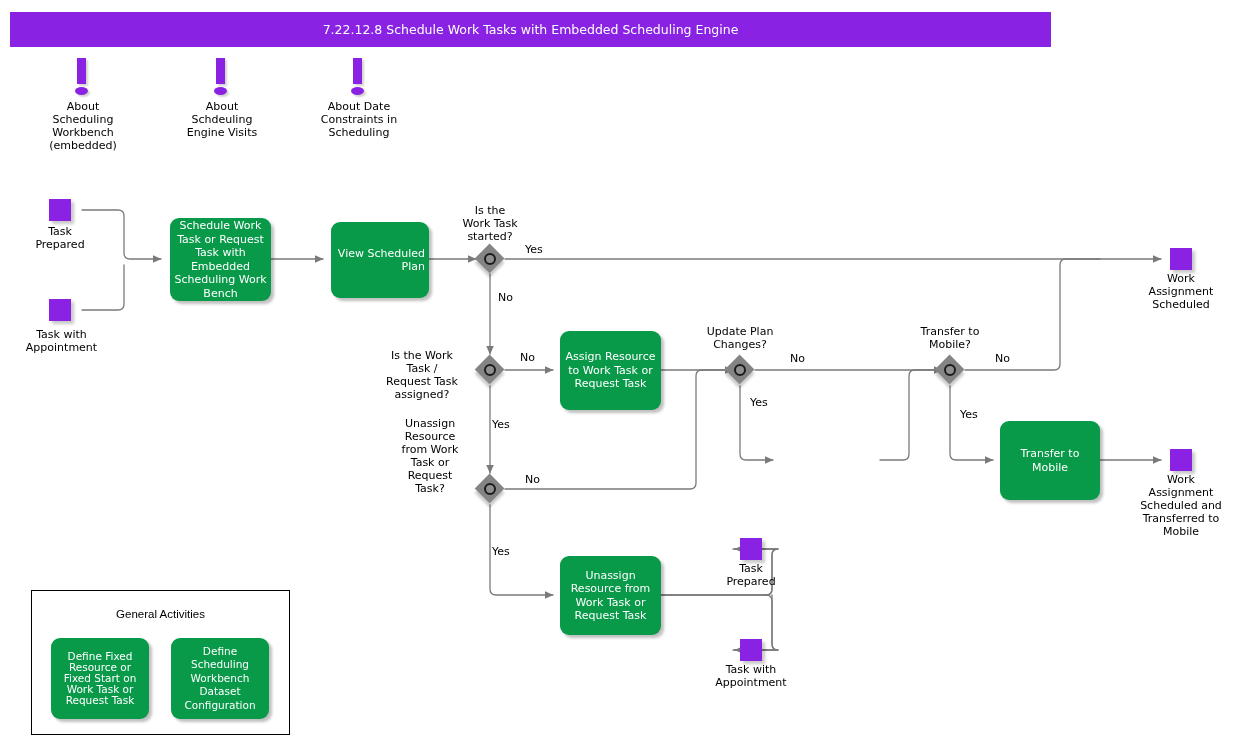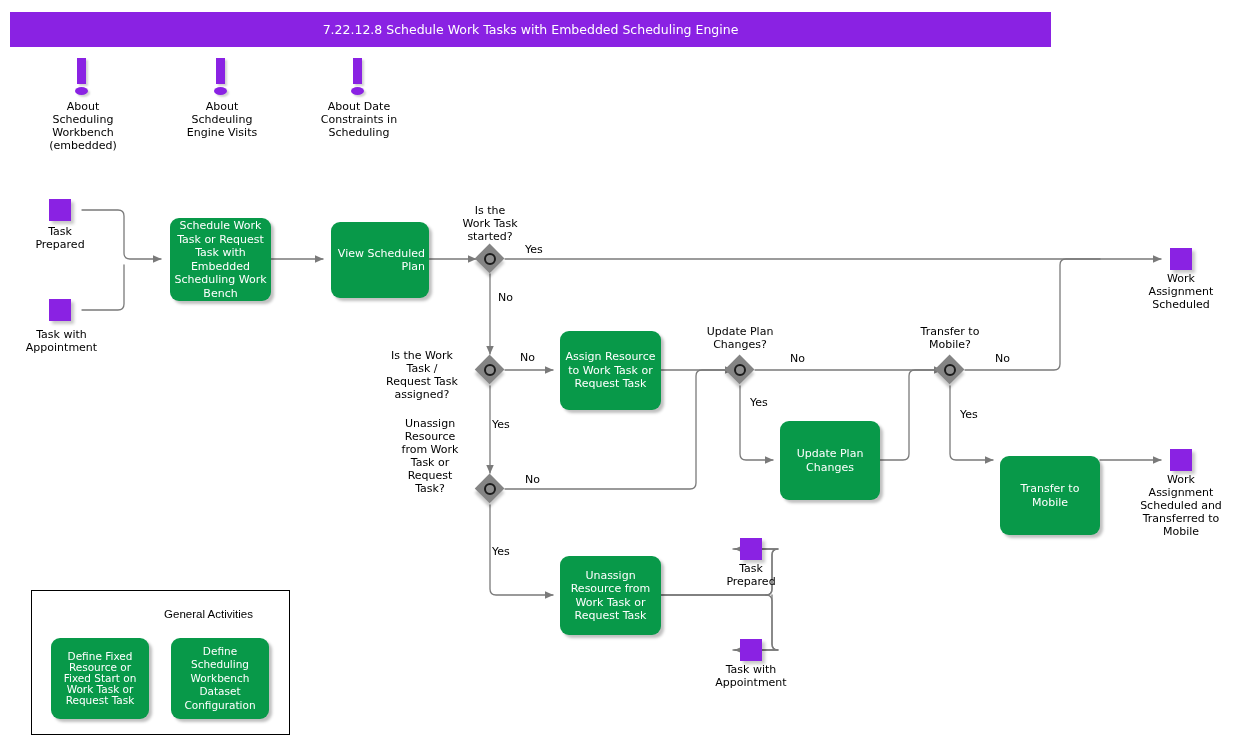--- a/index.html
+++ b/index.html
@@ -98,21 +98,21 @@
   }
 
   
   .legend{
     position:absolute;left:31px;top:590px;width:259px;height:145px;
     border:1.5px solid #000000;background:#ffffff;box-sizing:border-box;
   }
   .legend-title{
     position:absolute;left:0;top:17px;width:259px;text-align:center;
     font-family:"Liberation Sans", sans-serif;
-    font-size:11.5px;color:#000000;margin-left:48px;
+    font-size:11.5px;color:#000000;
   }
 </style>
 </head>
 <body>
 
 <div id="canvas">
 
   <div class="titlebar">7.22.12.8 Schedule Work Tasks with Embedded Scheduling Engine</div>
 
   <svg id="wires" viewBox="0 0 1241 745" xmlns="http://www.w3.org/2000/svg">
@@ -202,23 +202,22 @@
   <div class="evt-sq" style="left:49px;top:299px;"></div>
   <div class="evt-label" style="left:0px;top:328px;width:123px;">Task with
 Appointment</div>
 
   <div class="activity" style="left:170px;top:218px;width:101px;height:83px;">Schedule Work Task or Request Task with Embedded Scheduling Work Bench</div>
 
   <div class="activity" style="left:331px;top:222px;width:98px;height:76px;text-align:right;">View Scheduled Plan</div>
 
   <div class="activity" style="left:560px;top:331px;width:101px;height:79px;">Assign Resource to Work Task or Request Task</div>
 
-  <div class="activity" style="left:780px;top:421px;width:100px;height:79px;">Update Plan Changes</div>
-
-  <div class="activity" style="left:1000px;top:421px;width:100px;height:79px;margin-top:35px;">Transfer to Mobile</div>
+
+  <div class="activity" style="left:1000px;top:421px;width:100px;height:79px;">Transfer to Mobile</div>
 
   <div class="activity" style="left:560px;top:556px;width:101px;height:79px;">Unassign Resource from Work Task or Request Task</div>
 
   <div class="gw" style="left:475px;top:244px;">
     <div class="dia"></div>
     <div class="ring"></div>
   </div>
   <div class="gw-label" style="left:430px;top:204px;width:120px;">Is the
 Work Task
 started?</div>

